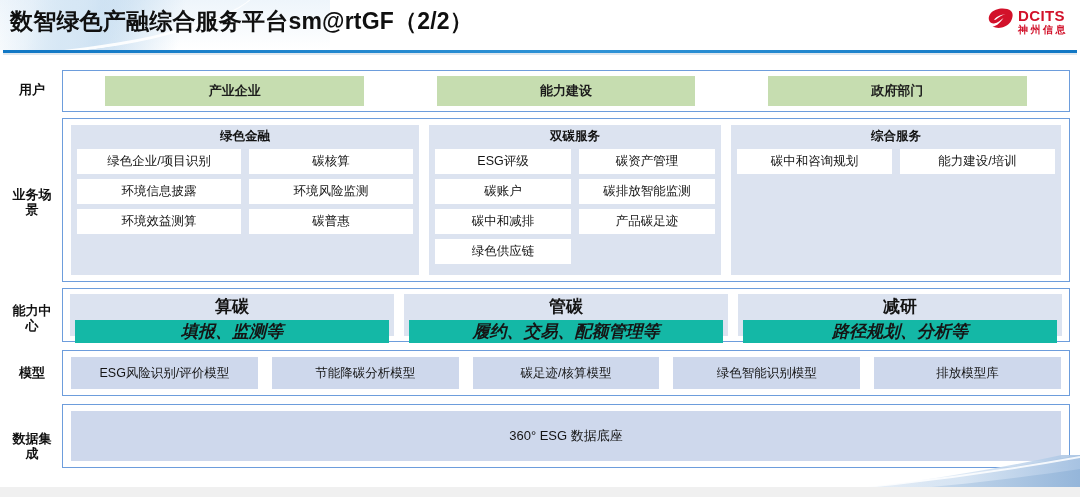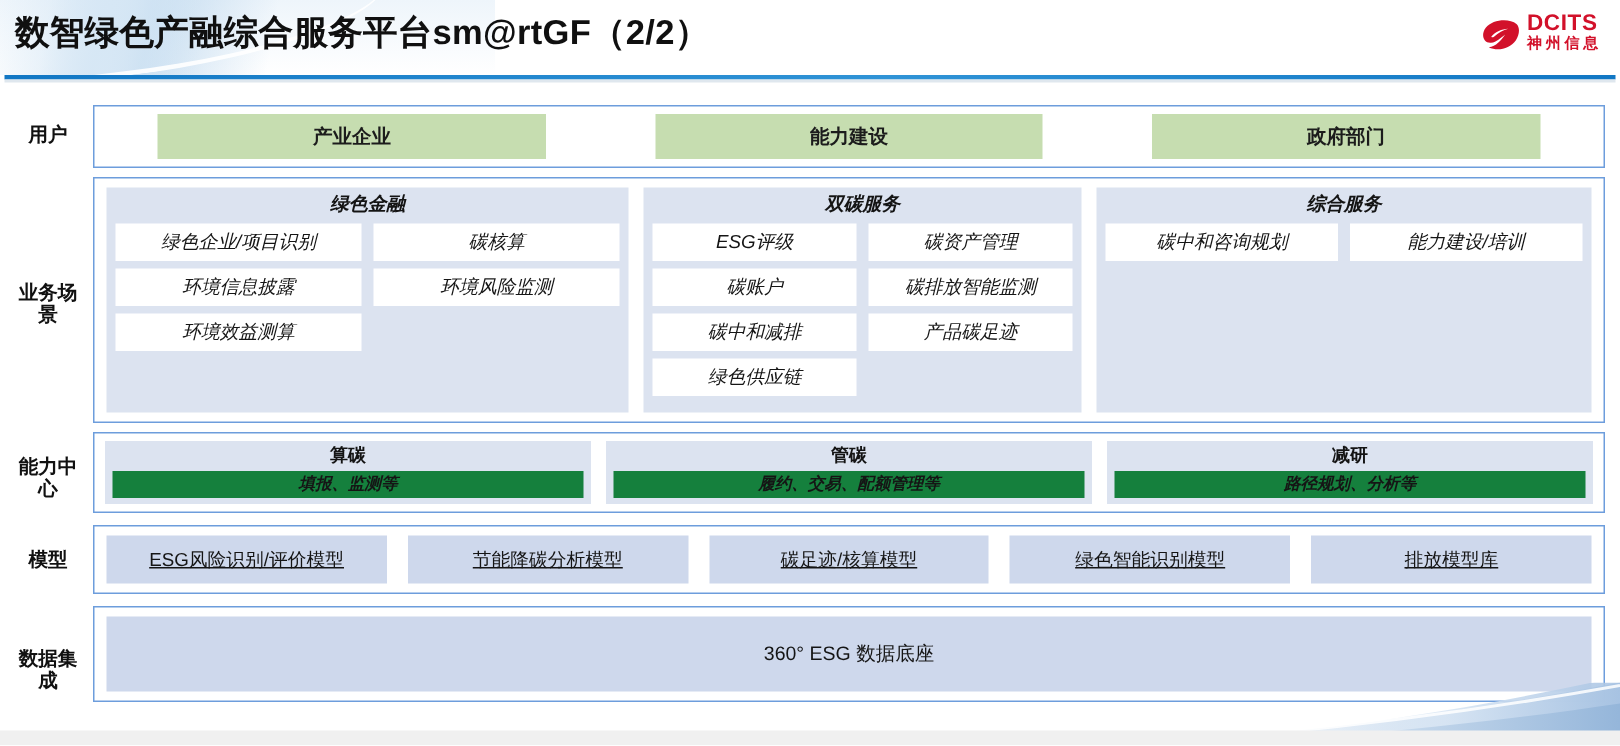--- a/index.html
+++ b/index.html
@@ -51,21 +51,21 @@
     font-size: 23px;
     font-weight: bold;
     letter-spacing: .2px;
     color: #101010;
     white-space: nowrap;
   }
   .logo {
     position: absolute;
     right: 12px; top: 8px;
     display: flex;
-    align-items: flex-end;
+    align-items: flex-start;
     gap: 5px;
   }
   .logo-mark { display:block; }
   .logo-text { line-height: 1; }
   .logo-en {
     font-size: 15px;
     font-weight: bold;
     color: #d2112a;
     letter-spacing: .4px;
   }
@@ -134,21 +134,20 @@
     color: #1c1c1c;
   }
 
   
   #row-biz .row-box { top: 118px; height: 164px; }
   .biz-wrap {
     position: absolute;
     inset: 6px 8px;
     display: flex;
     gap: 10px;
-    font-style: italic;
   }
   .panel {
     background: #dce3f0;
     box-sizing: border-box;
     padding: 5px 6px 6px 6px;
     display: flex;
     flex-direction: column;
   }
   .panel-title {
     text-align: center;
@@ -190,33 +189,33 @@
   .cap-panel {
     flex: 1;
     background: #dce3f0;
     padding: 3px 5px 4px 5px;
     box-sizing: border-box;
     display: flex;
     flex-direction: column;
   }
   .cap-title {
     text-align: center;
-    font-size: 12px;
+    font-size: 17px;
     font-weight: bold;
     color: #141414;
     line-height: 1.15;
     margin-bottom: 3px;
   }
   .cap-sub {
-    background: #15803d;
+    background: #14b8a6;
     flex: 1;
     display: flex;
     align-items: center;
     justify-content: center;
-    font-size: 11px;
+    font-size: 17px;
     font-style: italic;
     font-weight: bold;
     color: #151515;
   }
 
   
   #row-model .row-box { top: 350px; height: 46px; }
   .model-wrap {
     position: absolute;
     inset: 6px 8px;
@@ -225,21 +224,20 @@
   }
   .model-cell {
     flex: 1;
     background: #ced8ec;
     display: flex;
     align-items: center;
     justify-content: center;
     font-size: 12.5px;
     color: #151515;
     white-space: nowrap;
-    text-decoration: underline;
   }
 
   
   #row-data .row-box { top: 404px; height: 64px; }
   .data-band {
     position: absolute;
     inset: 6px 8px;
     background: #ced8ec;
     display: flex;
     align-items: center;
@@ -320,20 +318,21 @@
       <div class="biz-wrap">
 
         <div class="panel p-green">
           <div class="panel-title">绿色金融</div>
           <div class="panel-grid">
             <div class="tile">绿色企业/项目识别</div>
             <div class="tile">碳核算</div>
             <div class="tile">环境信息披露</div>
             <div class="tile">环境风险监测</div>
             <div class="tile">环境效益测算</div>
+            <div class="tile">碳普惠</div>
           </div>
         </div>
 
         <div class="panel p-dual">
           <div class="panel-title">双碳服务</div>
           <div class="panel-grid">
             <div class="tile">ESG评级</div>
             <div class="tile">碳资产管理</div>
             <div class="tile">碳账户</div>
             <div class="tile">碳排放智能监测</div>

